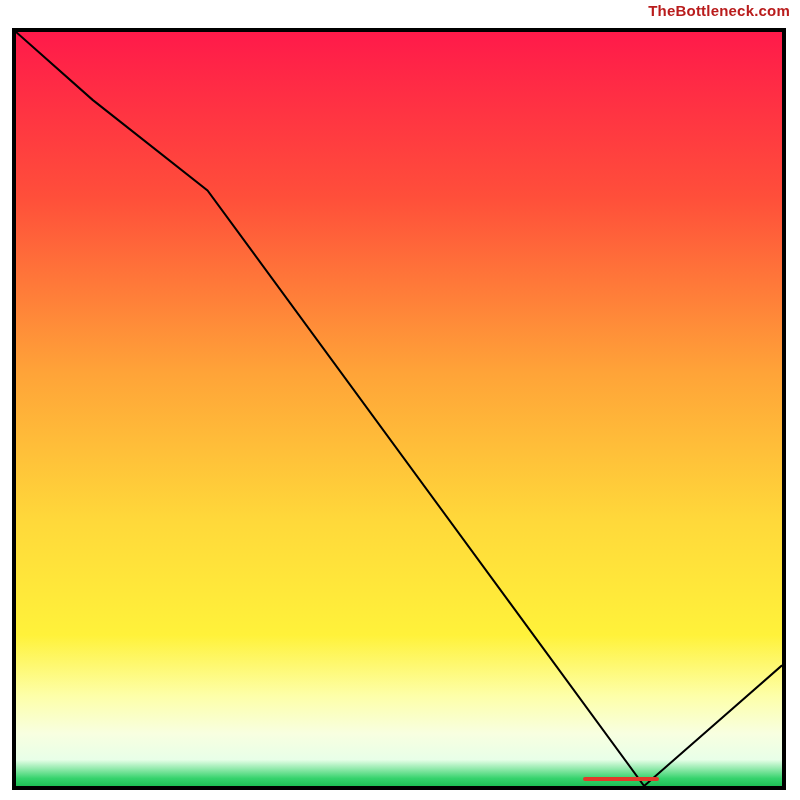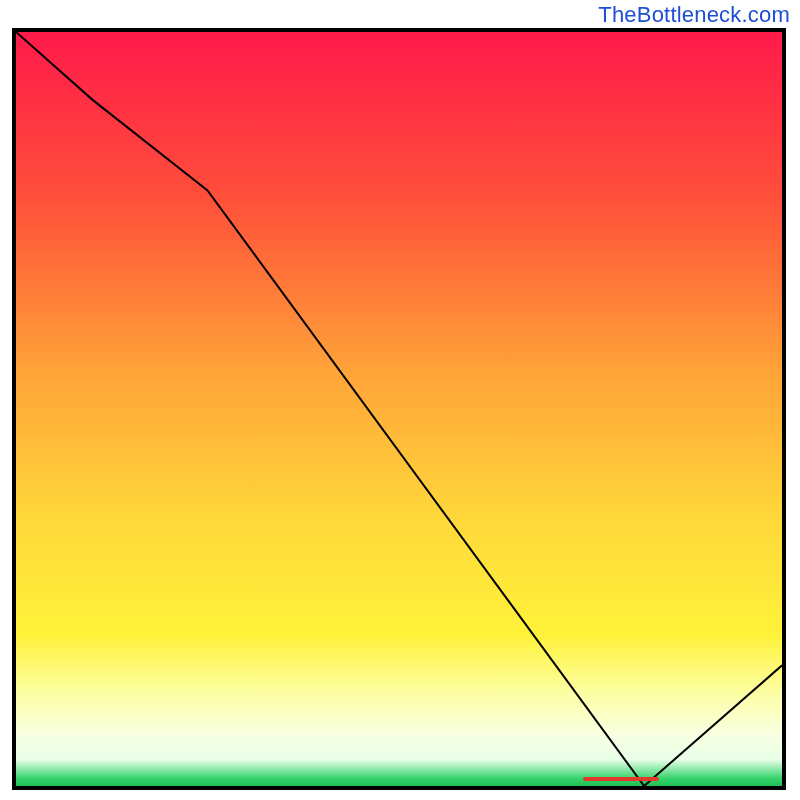--- a/index.html
+++ b/index.html
@@ -12,23 +12,23 @@
   }
   .container {
     position: relative;
     width: 800px;
     height: 800px;
   }
   .watermark {
     position: absolute;
     top: 2px;
     right: 10px;
-    font-size: 22px;
-    color: #1d4ed8;
-    font-weight: 400;
+    font-size: 15px;
+    color: #b91c1c;
+    font-weight: 700;
     letter-spacing: 0.2px;
   }
   .plot-frame {
     position: absolute;
     box-sizing: border-box;
     border: 4px solid #000;
     overflow: hidden;
   }
   .gradient {
     position: absolute;

